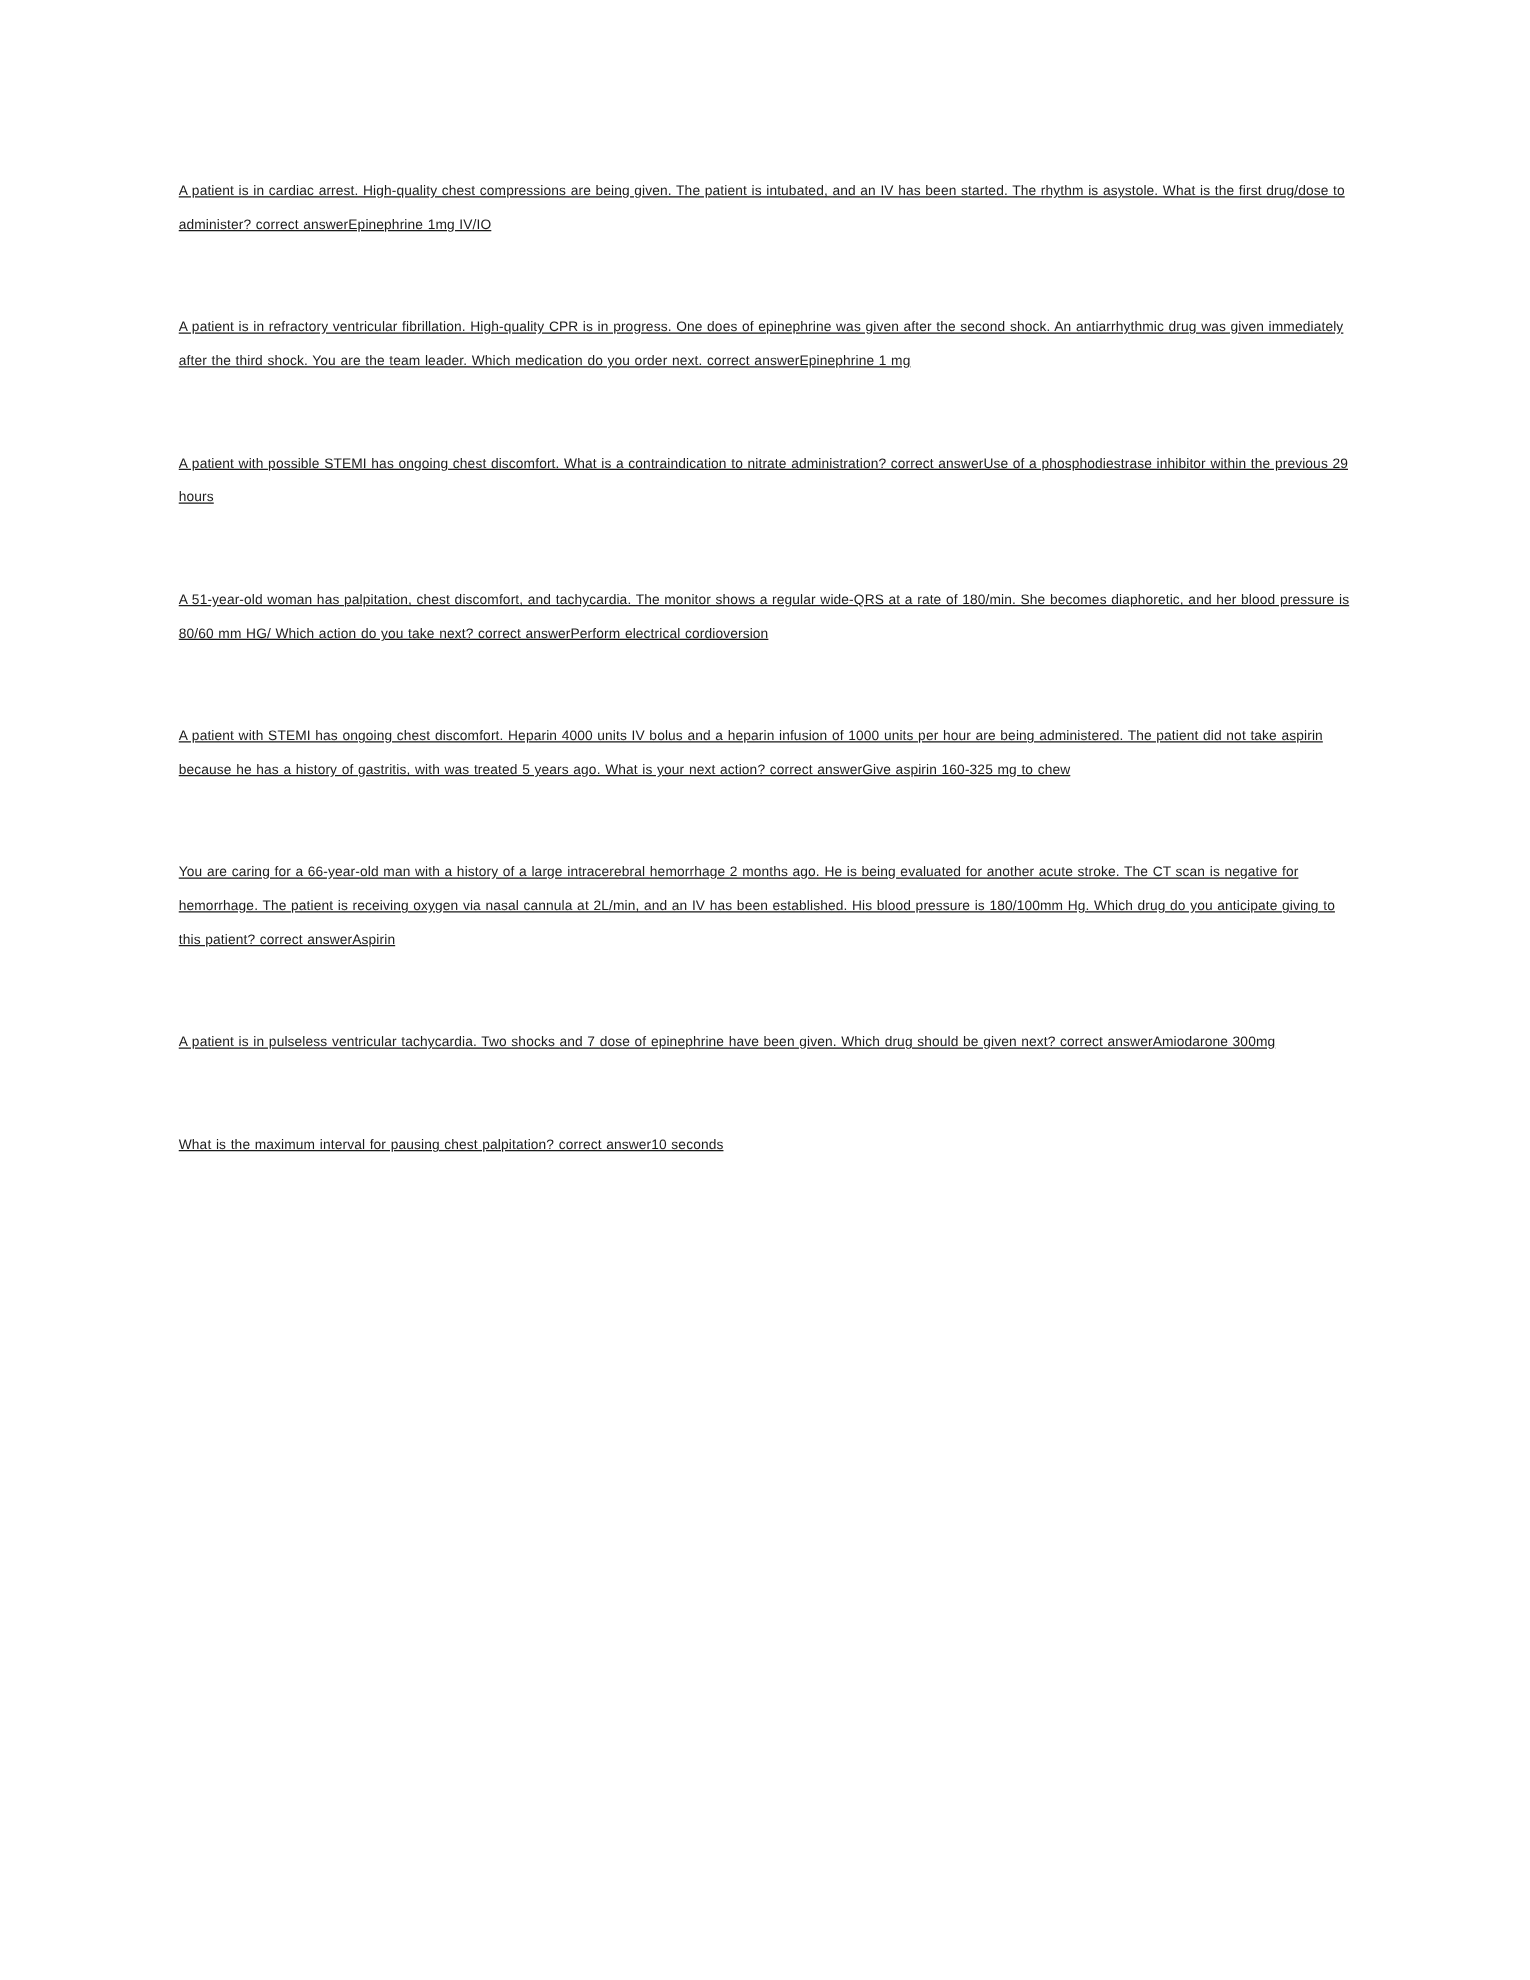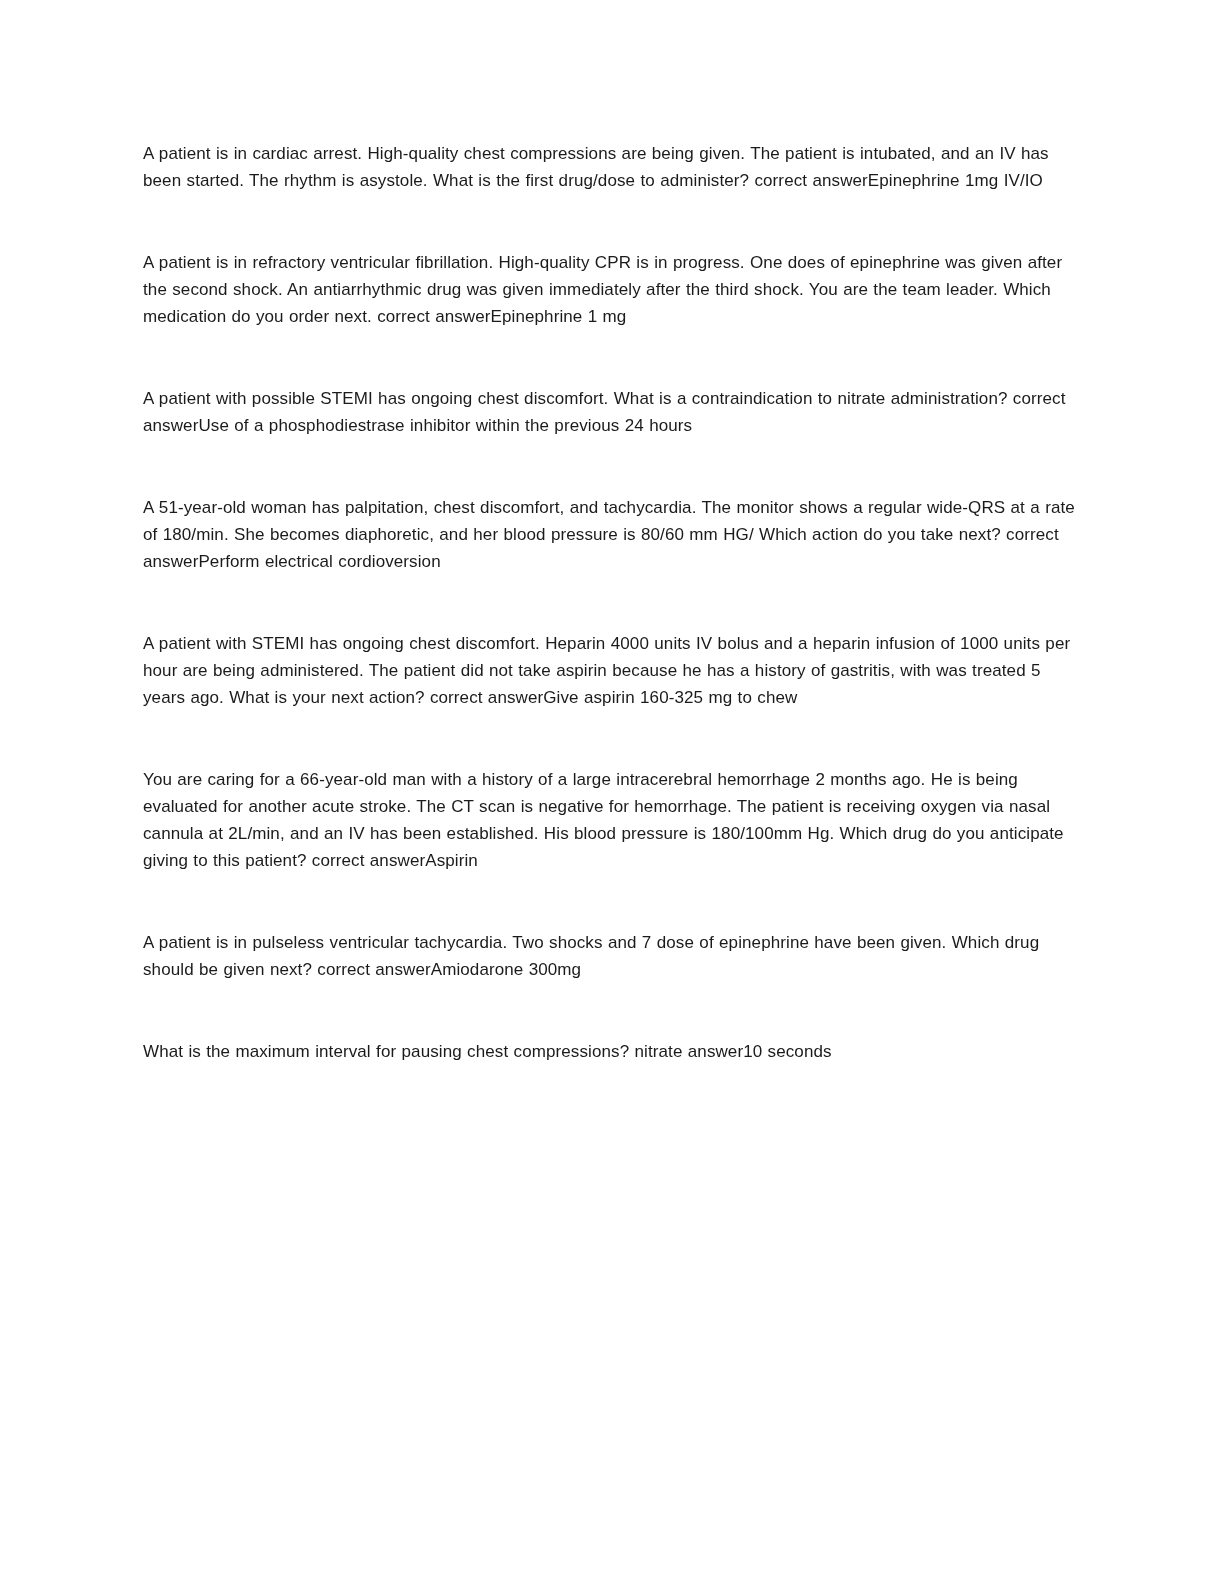--- a/index.html
+++ b/index.html
@@ -16,35 +16,36 @@
     font-family: "Liberation Sans", "DejaVu Sans", sans-serif;
   }
   .content {
     position: absolute;
     top: 140px;
     left: 143px;
     width: 942px;
     color: #1b1b1b;
   }
   .para {
-    font-size: 17px;
+    font-size: 11px;
     line-height: 27px;
     margin: 0 0 55px 0;
     letter-spacing: 0.1px;
     word-spacing: 0.5px;
     text-align: left;
+    text-decoration: underline;
   }
 </style>
 </head>
 <body>
 
 <div class="page">
   <div class="content">
     <p class="para">A patient is in cardiac arrest. High-quality chest compressions are being given. The patient is intubated, and an IV has been started. The rhythm is asystole. What is the first drug/dose to administer? correct answerEpinephrine 1mg IV/IO</p>
     <p class="para">A patient is in refractory ventricular fibrillation. High-quality CPR is in progress. One does of epinephrine was given after the second shock. An antiarrhythmic drug was given immediately after the third shock. You are the team leader. Which medication do you order next. correct answerEpinephrine 1 mg</p>
-    <p class="para">A patient with possible STEMI has ongoing chest discomfort. What is a contraindication to nitrate administration? correct answerUse of a phosphodiestrase inhibitor within the previous 24 hours</p>
+    <p class="para">A patient with possible STEMI has ongoing chest discomfort. What is a contraindication to nitrate administration? correct answerUse of a phosphodiestrase inhibitor within the previous 29 hours</p>
     <p class="para">A 51-year-old woman has palpitation, chest discomfort, and tachycardia. The monitor shows a regular wide-QRS at a rate of 180/min. She becomes diaphoretic, and her blood pressure is 80/60 mm HG/ Which action do you take next? correct answerPerform electrical cordioversion</p>
     <p class="para">A patient with STEMI has ongoing chest discomfort. Heparin 4000 units IV bolus and a heparin infusion of 1000 units per hour are being administered. The patient did not take aspirin because he has a history of gastritis, with was treated 5 years ago. What is your next action? correct answerGive aspirin 160-325 mg to chew</p>
     <p class="para">You are caring for a 66-year-old man with a history of a large intracerebral hemorrhage 2 months ago. He is being evaluated for another acute stroke. The CT scan is negative for hemorrhage. The patient is receiving oxygen via nasal cannula at 2L/min, and an IV has been established. His blood pressure is 180/100mm Hg. Which drug do you anticipate giving to this patient? correct answerAspirin</p>
     <p class="para">A patient is in pulseless ventricular tachycardia. Two shocks and 7 dose of epinephrine have been given. Which drug should be given next? correct answerAmiodarone 300mg</p>
-    <p class="para">What is the maximum interval for pausing chest compressions? nitrate answer10 seconds</p>
+    <p class="para">What is the maximum interval for pausing chest palpitation? correct answer10 seconds</p>
   </div>
 </div>
 
 </body></html>

